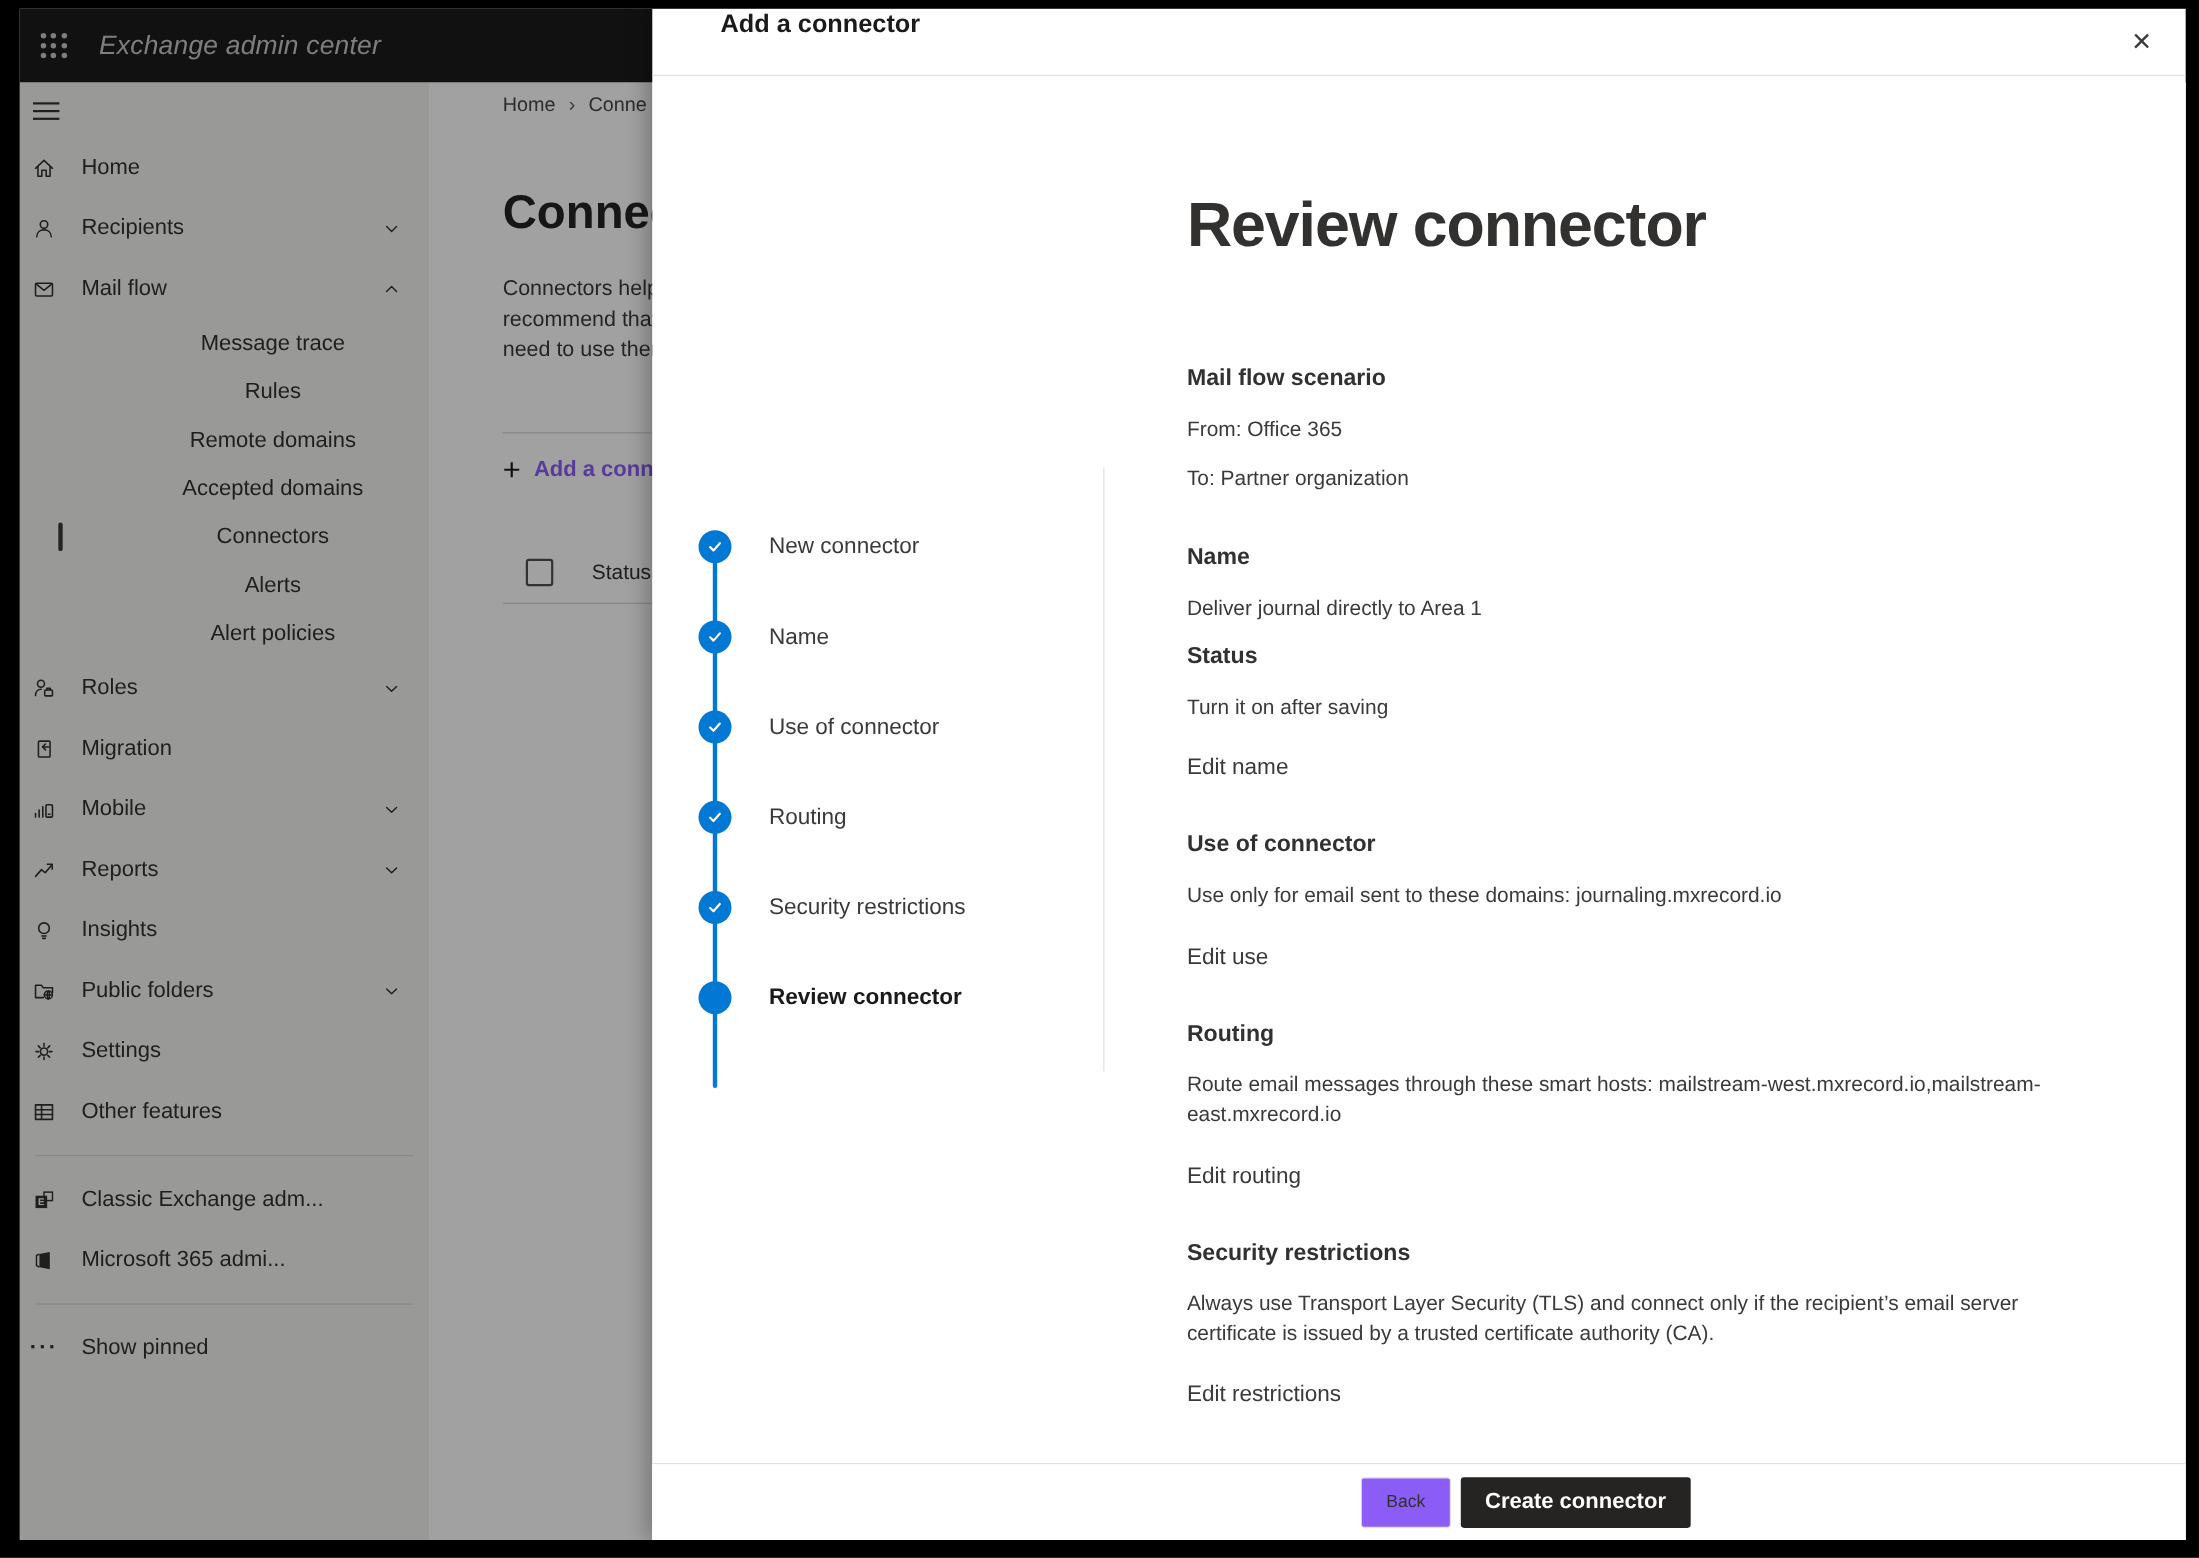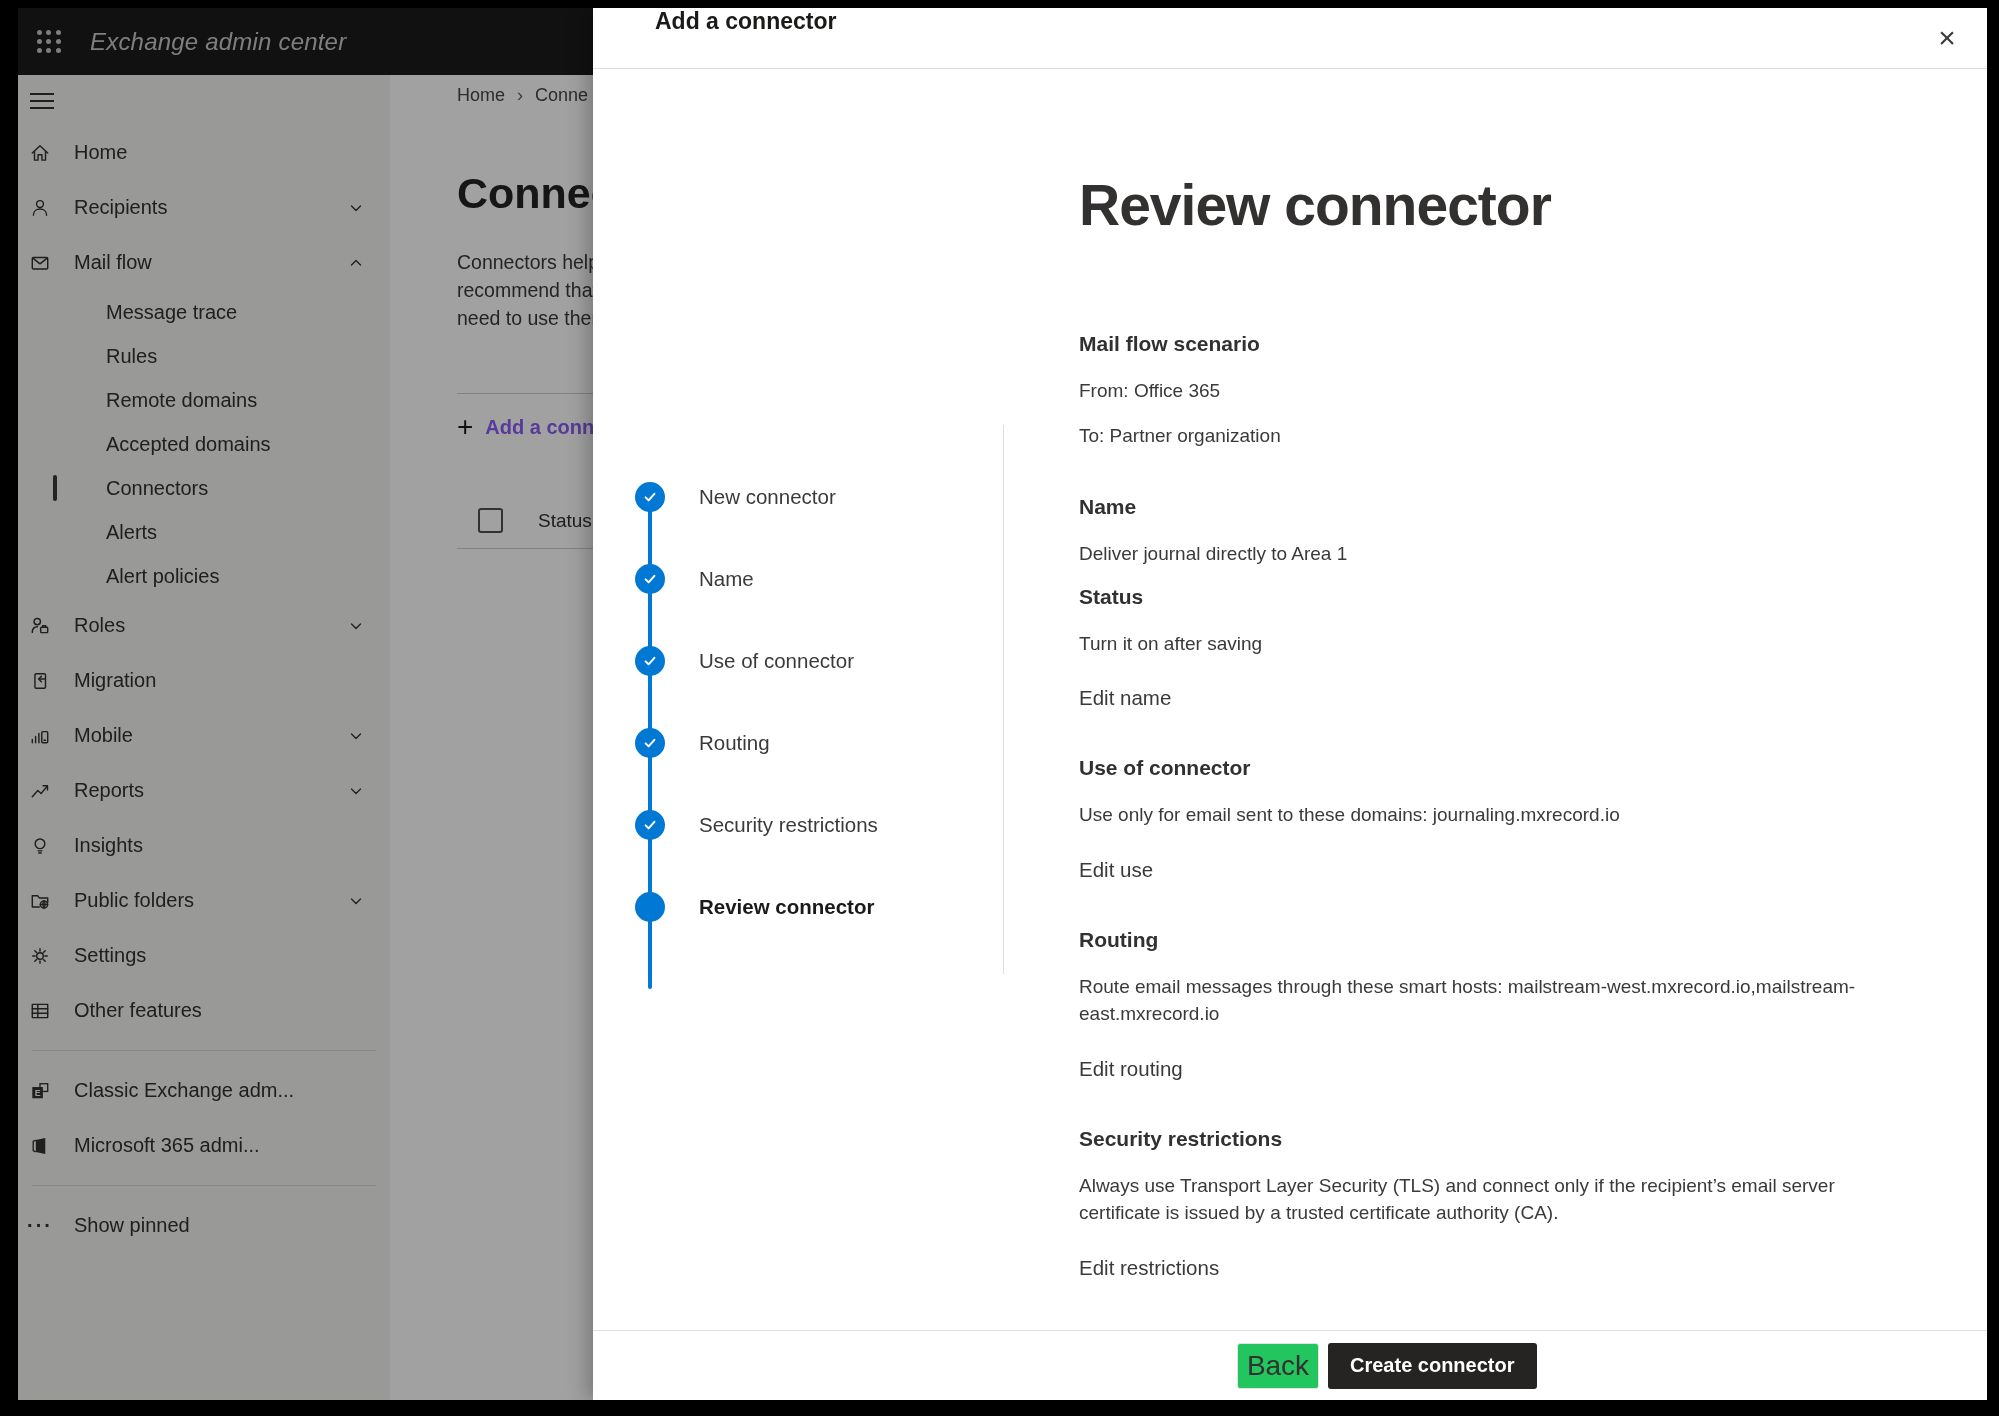--- a/index.html
+++ b/index.html
@@ -10,21 +10,21 @@
   .waffle{width:34px;height:34px;margin-left:14px;display:grid;grid-template-columns:repeat(3,1fr);gap:4px;padding:5px;box-sizing:border-box;cursor:pointer;}
   .waffle i{width:5px;height:5px;border-radius:50%;background:#c9c8c7;}
   .topbar-title{color:#c9c8c7;font-size:24px;margin-left:24px;letter-spacing:.2px;font-style:italic;}
   
   .body-row{position:absolute;left:0;top:67px;right:0;bottom:0;display:flex;z-index:1;}
   .sidebar{width:372px;background:#f3f2f1;position:relative;flex:none;}
   .burger{margin:18px 0 0 12px;width:24px;cursor:pointer;}
   .burger i{display:block;height:2px;background:#323130;margin:5px 0;}
   .nav{margin-top:16px;}
   .nav-item{display:flex;align-items:center;height:55px;padding-left:10px;cursor:pointer;position:relative;color:#323130;}
-  .nav-item.sub{height:44px;padding-left:88px;}
+  .nav-item.sub{height:44px;padding-left:88px;justify-content:center;}
   .nav-item .ic{width:24px;height:24px;flex:none;display:flex;align-items:center;justify-content:center;margin-right:22px;}
   .nav-label{font-size:20px;white-space:nowrap;}
   .sel-bar{position:absolute;left:35px;top:9px;width:4px;height:26px;background:#3b3a39;border-radius:2px;}
   .chev{margin-left:auto;margin-right:26px;width:16px;height:16px;flex:none;}
   .nav-divider{height:1px;background:#d8d6d4;margin:12px 14px;}
   .ellipsis-ic{font-size:20px;font-weight:700;letter-spacing:2px;color:#323130;}
   
   .content{flex:1;background:#fff;position:relative;overflow:hidden;}
   .breadcrumb{position:absolute;left:67px;top:10px;font-size:18px;color:#484644;white-space:nowrap;}
   .breadcrumb .sep{margin:0 12px;color:#605e5c;}
@@ -57,21 +57,21 @@
   
   .review{flex:1;padding:104px 70px 0 75px;box-sizing:border-box;overflow:hidden;}
   .review-heading{font-size:57px;font-weight:700;color:#323130;letter-spacing:-1px;margin:0 0 98px 0;line-height:1;}
   .rv-section{margin-bottom:46px;}
   .rv-title{font-size:21px;font-weight:700;color:#323130;margin:0 0 21px 0;}
   .rv-line{font-size:19px;color:#3b3a39;margin:0 0 17px 0;line-height:1.45;max-width:820px;}
   .rv-sub{font-size:21px;font-weight:700;color:#323130;margin:6px 0 21px 0;}
   .rv-link{font-size:20.5px;color:#3b3a39;cursor:pointer;display:inline-block;margin-top:12px;}
   
   .panel-footer{position:absolute;left:0;bottom:0;right:0;height:70px;border-top:1px solid #e1dfdd;display:flex;align-items:center;padding-left:644px;box-sizing:border-box;background:#fff;}
-  .btn-back{width:82px;height:46px;background:#22c55e;border:1px solid #e5e3e1;border-radius:3px;font-size:28px;color:#323130;font-weight:400;
+  .btn-back{width:82px;height:46px;background:#8b5cf6;border:1px solid #e5e3e1;border-radius:3px;font-size:16px;color:#323130;font-weight:400;
     display:flex;align-items:center;justify-content:center;cursor:pointer;margin-right:9px;font-family:inherit;}
   .btn-create{height:46px;padding:0 22px;background:#252423;border:none;border-radius:3px;font-size:20px;color:#fff;font-weight:600;
     display:flex;align-items:center;justify-content:center;cursor:pointer;font-family:inherit;}
   svg.ln{stroke:#323130;stroke-width:1.3;fill:none;stroke-linecap:round;stroke-linejoin:round;}
 </style>
 </head>
 <body>
 
 <div class="app">
 

